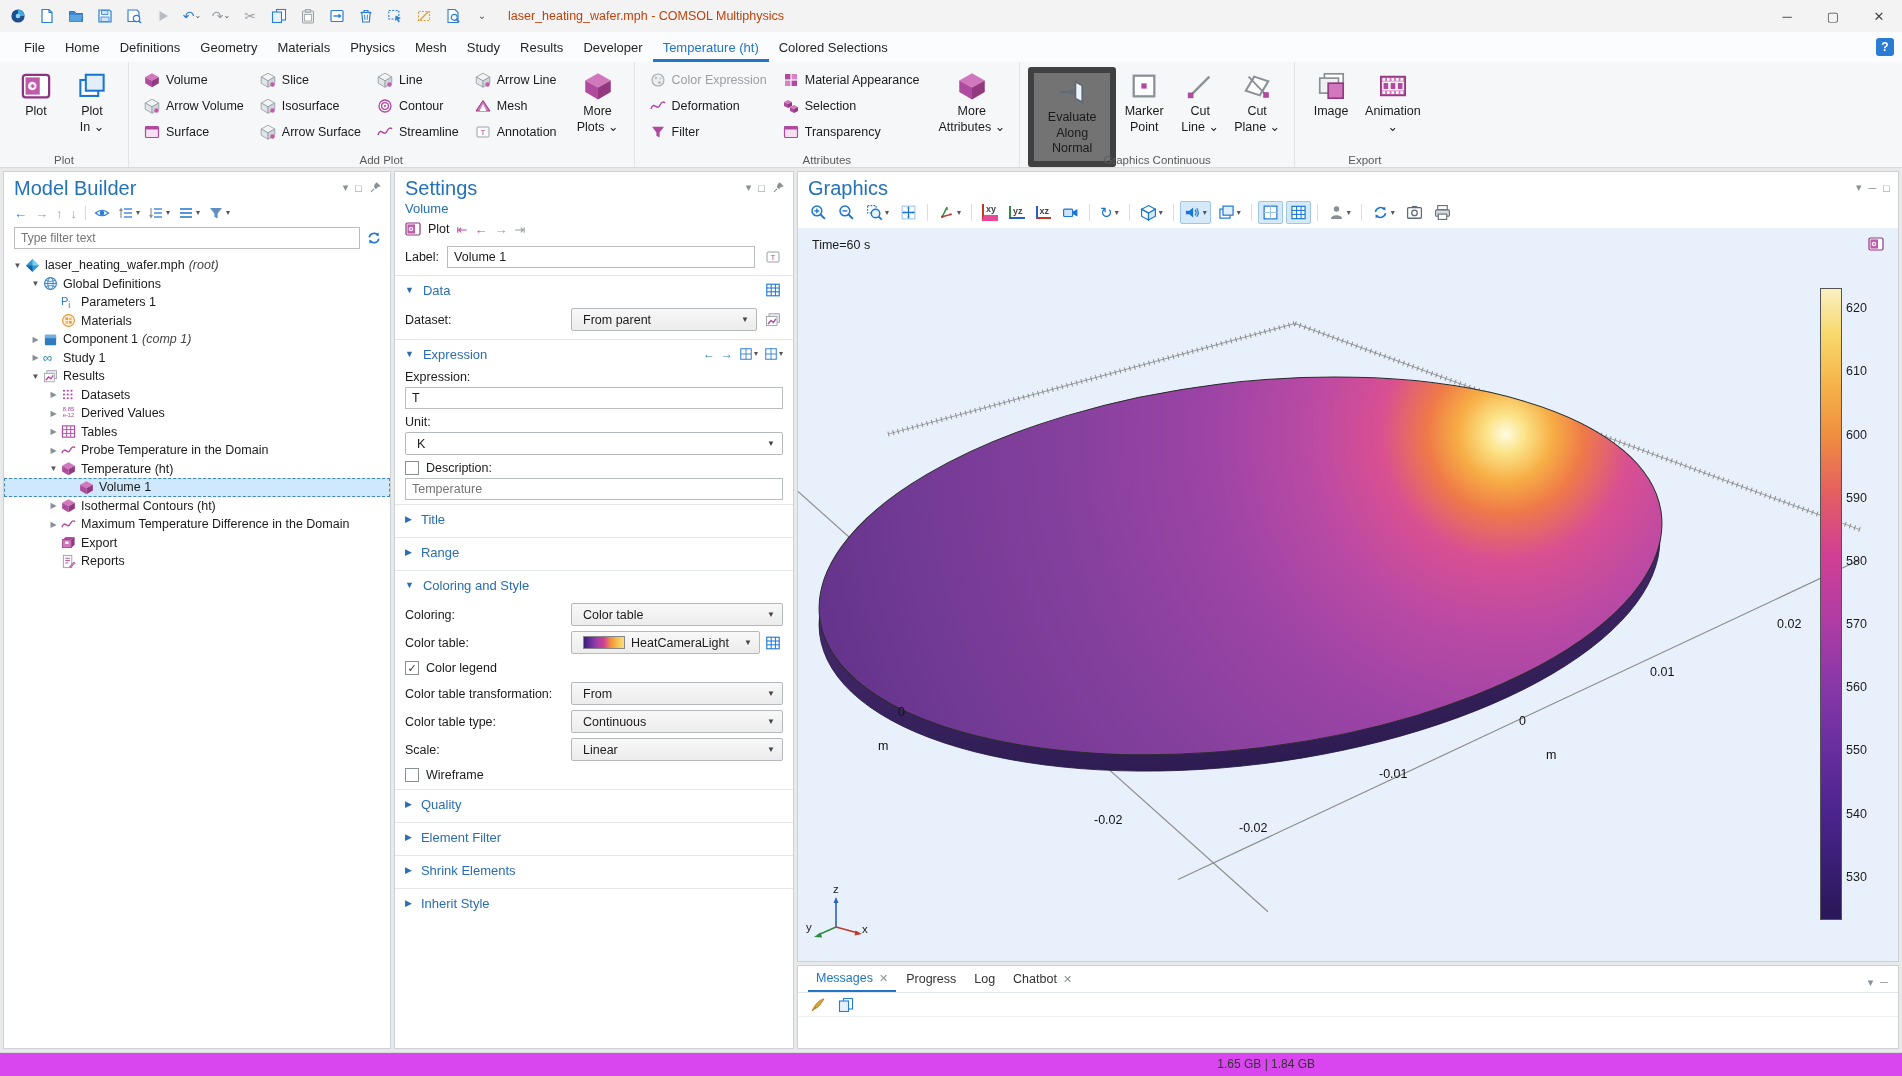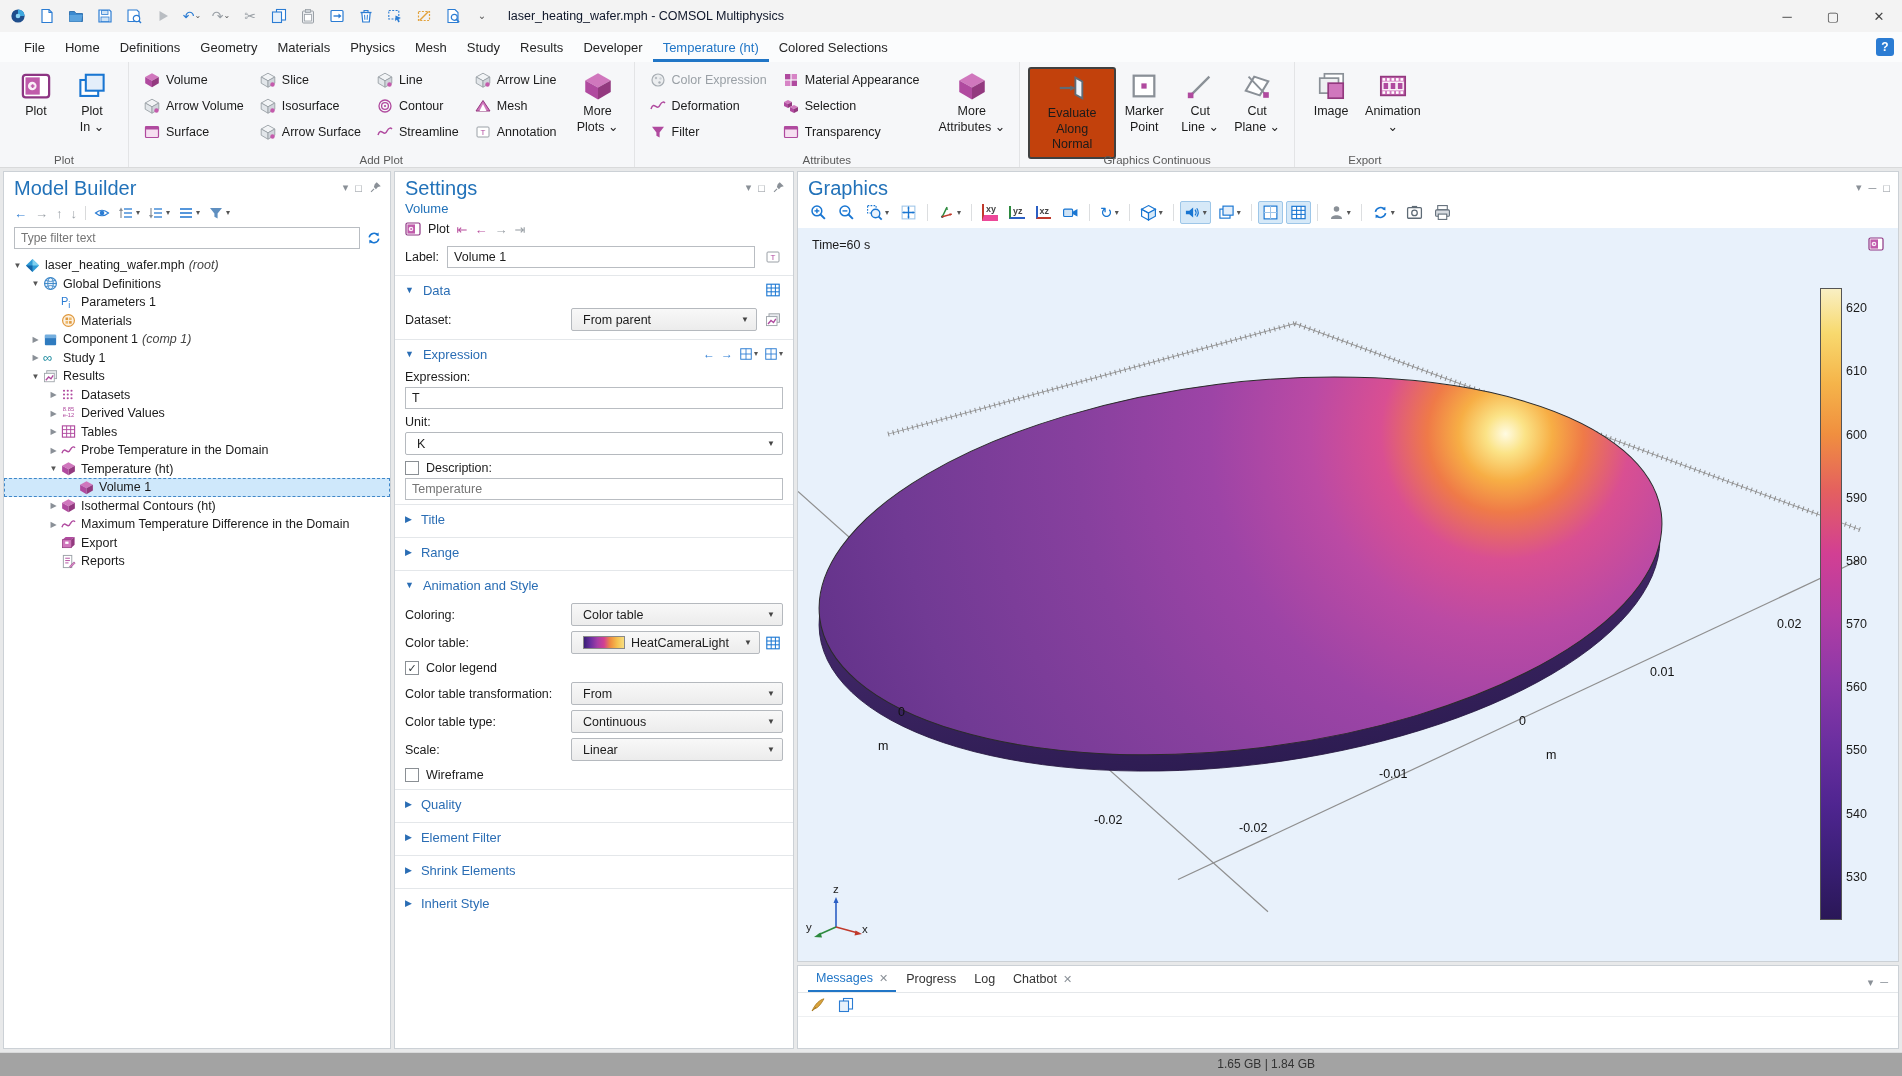--- a/index.html
+++ b/index.html
@@ -7,35 +7,35 @@
 body{font-family:"Liberation Sans",sans-serif;font-size:12.5px;color:#1b1b1b;background:#e8e9ea;display:flex;flex-direction:column}
 .noint{user-select:none}
 svg.ic{display:block}
 .chev{font-size:8px;color:#555;line-height:1}
 
 .titlebar{height:32px;background:#f3f3f3;display:flex;align-items:center;padding:0 0 0 8px;flex:0 0 auto}
 .qat{display:flex;align-items:center;gap:9px}
 .qat .qbtn{width:20px;height:20px;display:flex;align-items:center;justify-content:center}
 .glyph-blue{color:#2b7cd3;font-size:14px}
 .glyph-gray{color:#9aa0a6;font-size:14px}
-.title-text{margin-left:16px;color:#0f172a;font-size:12.5px}
+.title-text{margin-left:16px;color:#c2410c;font-size:12.5px}
 .wincontrols{margin-left:auto;display:flex;height:32px}
 .wbtn{width:46px;height:32px;display:flex;align-items:center;justify-content:center;color:#444;font-size:13px}
 
 .menubar{height:30px;background:#fbfcfd;display:flex;align-items:stretch;padding-left:14px;flex:0 0 auto}
 .mtab{display:flex;align-items:center;padding:0 10px;font-size:13px;color:#262626}
 .mtab.active{color:#2176c7;border-bottom:3px solid #2176c7;padding-top:3px}
 .help-btn{margin-left:auto;margin-right:8px;align-self:center;width:18px;height:18px;background:#2b7cd3;color:#fff;border-radius:3px;display:flex;align-items:center;justify-content:center;font-size:12px;font-weight:bold}
 
 .ribbon{height:106px;background:#f6f7f9;border-bottom:1px solid #d9dadb;display:flex;align-items:stretch;flex:0 0 auto}
 .rgroup{position:relative;display:flex;align-items:flex-start;padding:5px 8px 16px;border-right:1px solid #e3e4e6}
 .rgroup-label{position:absolute;bottom:1px;left:0;right:0;text-align:center;font-size:11.5px;color:#5a5a5a}
 .rbig{display:flex;flex-direction:column;align-items:center;justify-content:flex-start;gap:3px;min-width:56px;padding:4px 6px;border-radius:3px;text-align:center}
 .rbig .rbl{font-size:12.5px;line-height:1.25;color:#1b1b1b;white-space:pre-line}
-.rbig.active{background:#c2410c;border:2px solid #404040}
+.rbig.active{background:#737373;border:6px solid #404040}
 .rcols{display:flex;gap:2px}
 .rcol{display:flex;flex-direction:column;justify-content:flex-start}
 .rsmall{display:flex;align-items:center;gap:6px;height:26px;padding:0 7px;border-radius:2px;white-space:nowrap}
 .rsmall.disabled{color:#9aa0a6}
 .ic16{width:16px;height:16px;flex:0 0 auto}
 .ic28{width:30px;height:30px}
 
 .main{flex:1;display:flex;gap:3px;padding:3px;min-height:0}
 .panel{background:#fff;border:1px solid #ccd1d6;display:flex;flex-direction:column;min-height:0;min-width:0}
 .panel-head{display:flex;align-items:flex-start;padding:5px 8px 2px 10px}
@@ -107,21 +107,21 @@
 .triad .tl{position:absolute;font-size:11.5px;color:#222}
 
 .messages{height:84px;flex:0 0 auto}
 .msg-tabs{display:flex;align-items:stretch;height:27px;padding:0 10px;gap:2px;border-bottom:1px solid #e4e7ea}
 .mtab2{display:flex;align-items:center;gap:6px;padding:0 8px;font-size:12.5px;color:#333}
 .mtab2 .x{color:#8a9097;font-size:11px}
 .mtab2.active{color:#2176c7;border-bottom:2px solid #2176c7}
 .msg-toolbar{display:flex;align-items:center;gap:8px;height:24px;padding:0 10px;border-bottom:1px solid #eef0f2}
 .msg-body{flex:1;background:#fff}
 
-.statusbar{height:24px;background:#a3a3a3;border-top:1px solid #d9dadb;position:relative;flex:0 0 auto}
+.statusbar{height:24px;background:#d946ef;border-top:1px solid #d9dadb;position:relative;flex:0 0 auto}
 .statusbar .mem{position:absolute;left:64%;top:4px;font-size:12px;color:#333}
 </style>
 </head>
 <body>
 
 <svg width="0" height="0" style="position:absolute">
 <defs>
 <g id="s-cube">
         <polygon points="8,1.2 14.8,5 8,8.8 1.2,5" fill="#d077bd"></polygon>
         <polygon points="1.2,5 8,8.8 8,15.2 1.2,11.2" fill="#b04a9f"></polygon>
@@ -1061,21 +1061,21 @@
       <span class="sc">▶</span>
       <span>Title</span>
     </div>
     <div class="sect">
       <span class="sc">▶</span>
       <span>Range</span>
     </div>
 
     <div class="sect">
       <span class="sc">▼</span>
-      <span>Animation and Style</span>
+      <span>Coloring and Style</span>
     </div>
     <div class="grid2">
       <span class="noint">Coloring:</span>
       <div class="selectbox">
           <span class="sval">Color table</span>
           <span class="sarr">▼</span>
         </div>
       <span class="noint">Color table:</span>
       <div style="display:flex;align-items:center;gap:3px">
         <div class="selectbox" style="flex:1">

